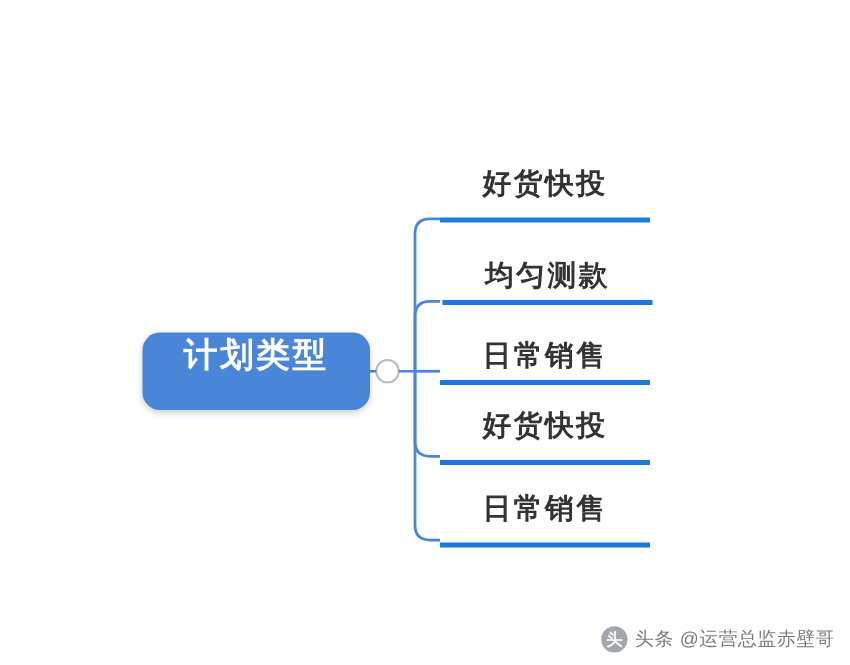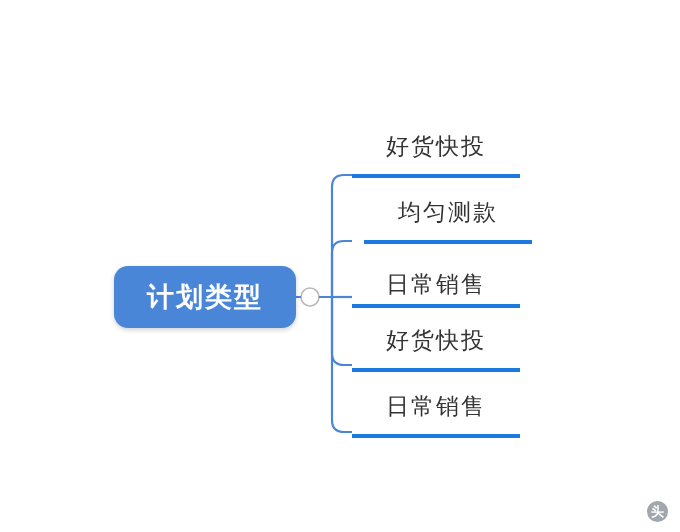--- a/index.html
+++ b/index.html
@@ -24,21 +24,21 @@
   .root-node {
     position: absolute;
     left: 114px;
     top: 266px;
     width: 182px;
     height: 62px;
     background: #4a86d8;
     border-radius: 14px;
     box-shadow: 0 2px 5px rgba(0,0,0,0.18);
     display: flex;
-    align-items: center;
+    align-items: flex-start;
     justify-content: center;
   }
   .root-label {
     color: #ffffff;
     font-size: 27px;
     font-weight: bold;
     letter-spacing: 2px;
     font-family: "Liberation Sans", sans-serif;
   }
   .branch-node {
@@ -49,20 +49,21 @@
     align-items: center;
     justify-content: center;
     border-bottom: 4px solid #1a7ae0;
   }
   .branch-label {
     color: #333333;
     font-size: 23px;
     letter-spacing: 2px;
     font-family: "Liberation Sans", sans-serif;
     padding-bottom: 4px;
+    font-weight: bold;
   }
   .watermark {
     position: absolute;
     right: 12px;
     bottom: 10px;
     display: flex;
     align-items: center;
     gap: 6px;
     opacity: 0.92;
   }
@@ -105,31 +106,32 @@
 </svg>
 
 <div class="root-node">
   <span class="root-label">计划类型</span>
 </div>
 
 <div class="branch-node" style="left:352px; top:122px;">
   <span class="branch-label">好货快投</span>
 </div>
 
-<div class="branch-node" style="left:364px; top:188px;">
+<div class="branch-node" style="left:354px; top:188px;align-items:flex-end;">
   <span class="branch-label">均匀测款</span>
 </div>
 
 <div class="branch-node" style="left:352px; top:252px;align-items:flex-end;">
   <span class="branch-label">日常销售</span>
 </div>
 
 <div class="branch-node" style="left:352px; top:316px;">
   <span class="branch-label">好货快投</span>
 </div>
 
 <div class="branch-node" style="left:352px; top:382px;">
   <span class="branch-label">日常销售</span>
 </div>
 
 <div class="watermark">
   <span class="wm-icon">头</span>
+  <span class="wm-text">头条 @运营总监赤壁哥</span>
 </div>
 
 </body></html>

